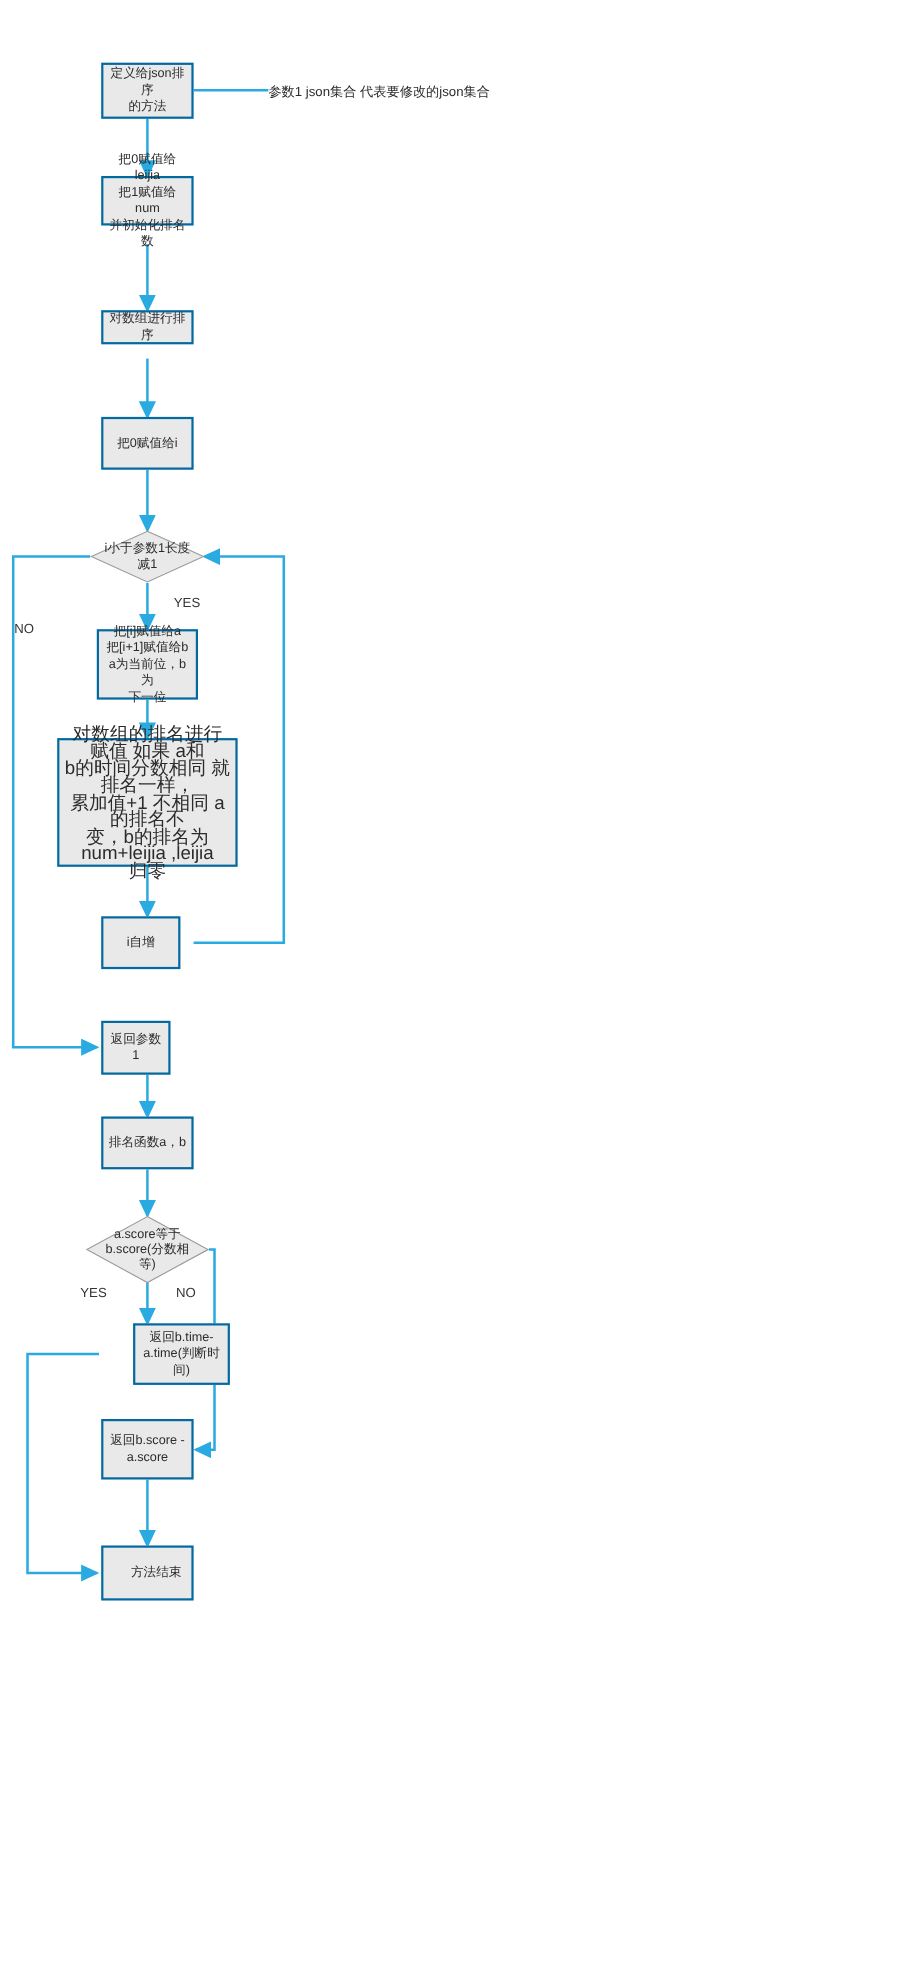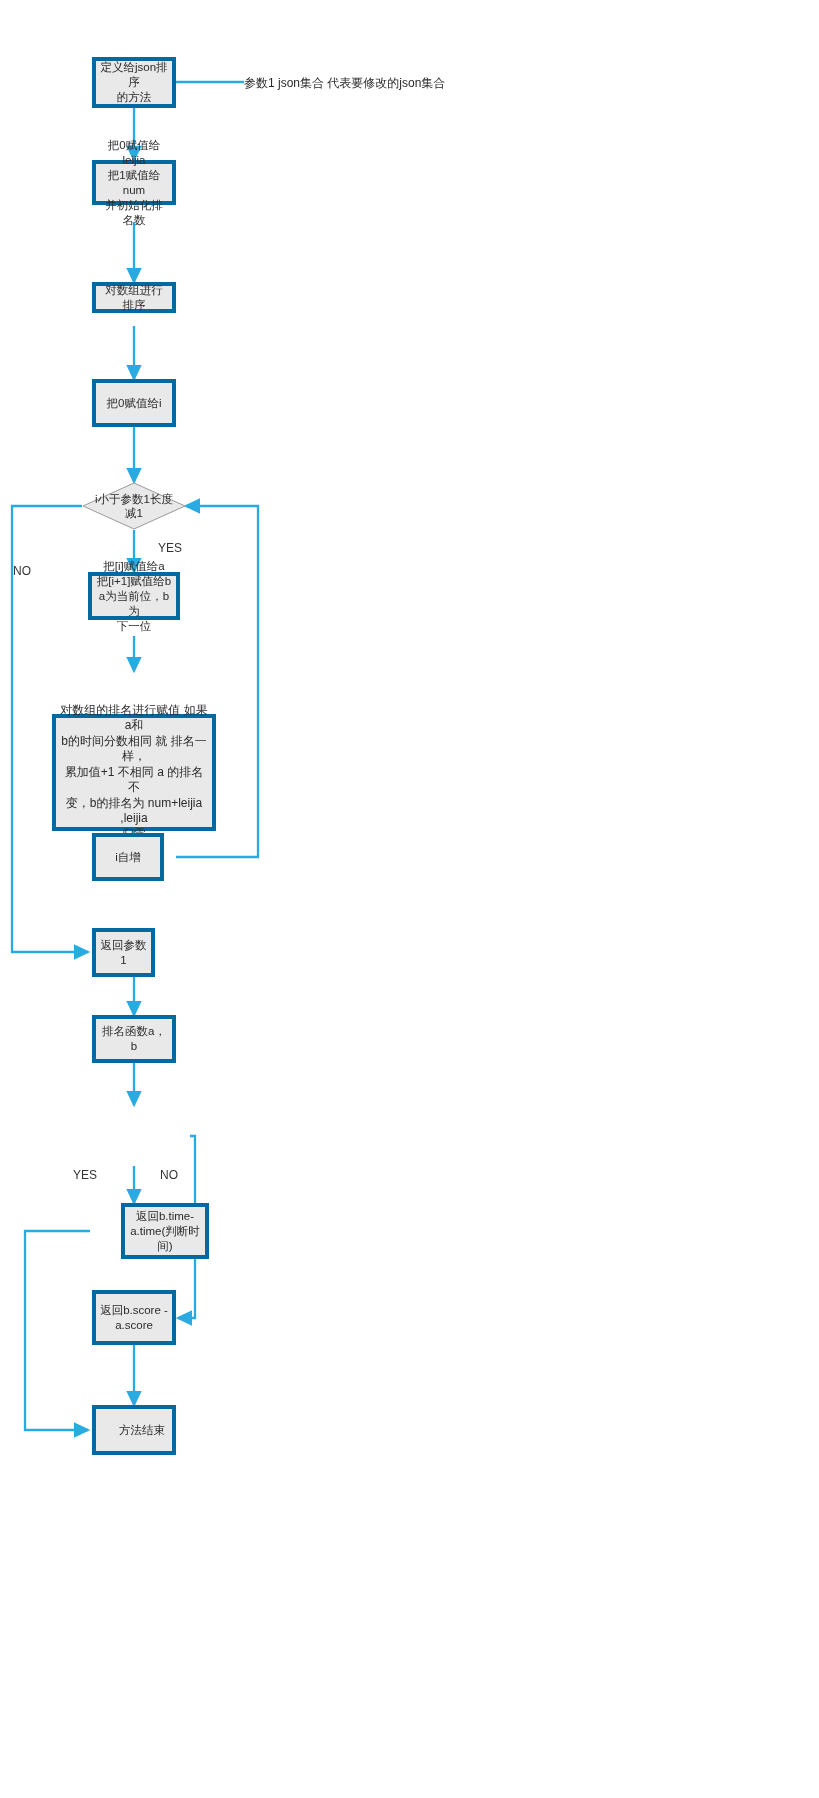--- a/index.html
+++ b/index.html
@@ -1,22 +1,22 @@
 <!DOCTYPE html>
 <html><head>
 <meta charset="utf-8">
 <style>
   html,body{margin:0;padding:0;background:#ffffff;}
   body{font-family:"Liberation Sans","DejaVu Sans",sans-serif;}
   #canvas{position:relative;width:819px;height:1798px;overflow:hidden;background:#fff;}
   svg.wires{position:absolute;left:0;top:0;width:819px;height:1798px;}
-  .node{position:absolute;box-sizing:border-box;background:#E9E9E9;border:4px solid #0369a1;
+  .node{position:absolute;box-sizing:border-box;background:#E9E9E9;border:2px solid #0369a1;
         display:flex;align-items:center;justify-content:center;text-align:center;
         color:#2b2b2b;font-size:11.5px;line-height:15px;white-space:pre-line;padding:2px 4px;}
-  .node.big{font-size:12px;line-height:15.5px;margin-top:43px;}
+  .node.big{font-size:17px;line-height:15.5px;}
   .diamond{position:absolute;}
   .diamond .dlabel{position:absolute;left:0;top:0;width:100%;height:100%;
         display:flex;align-items:center;justify-content:center;text-align:center;
         white-space:pre-line;color:#2b2b2b;font-size:11.5px;line-height:14px;}
   .edgelabel{position:absolute;color:#333;font-size:12px;white-space:nowrap;}
   .annot{position:absolute;color:#2b2b2b;font-size:12px;white-space:nowrap;}
 </style>
 </head>
 <body>
 
@@ -82,37 +82,45 @@
     <svg width="104" height="48" viewBox="0 0 104 48">
       <polygon points="52,1 103,24 52,47 1,24" fill="#E9E9E9" stroke="#9A9A9A" stroke-width="1"></polygon>
     </svg>
     <div class="dlabel">i小于参数1长度
 减1</div>
   </div>
 
   <div class="edgelabel" style="left:13px; top:564px;">NO</div>
   <div class="edgelabel" style="left:158px; top:541px;">YES</div>
 
-  <div class="node" style="left:88px; top:572px; width:92px; height:48px;">把[i]赋值给a
+  <div class="node" style="left:88px; top:572px; width:92px; height:64px;">把[i]赋值给a
 把[i+1]赋值给b
 a为当前位，b为
 下一位</div>
 
   <div class="node big" style="left:52px; top:671px; width:164px; height:117px;">对数组的排名进行赋值 如果 a和
 b的时间分数相同 就 排名一样，
 累加值+1 不相同 a 的排名不
 变，b的排名为 num+leijia ,leijia
 归零</div>
 
   <div class="node" style="left:92px; top:833px; width:72px; height:48px;">i自增</div>
 
   <div class="node" style="left:92px; top:928px; width:63px; height:49px;">返回参数1</div>
 
   <div class="node" style="left:92px; top:1015px; width:84px; height:48px;">排名函数a，b</div>
 
+  <div class="diamond" style="left:78px; top:1105px; width:112px; height:62px;">
+    <svg width="112" height="62" viewBox="0 0 112 62">
+      <polygon points="56,1 111,31 56,61 1,31" fill="#E9E9E9" stroke="#9A9A9A" stroke-width="1"></polygon>
+    </svg>
+    <div class="dlabel">a.score等于
+b.score(分数相
+等)</div>
+  </div>
 
   <div class="edgelabel" style="left:73px; top:1168px;">YES</div>
   <div class="edgelabel" style="left:160px; top:1168px;">NO</div>
 
   <div class="node" style="left:90px; top:1203px; width:88px; height:56px;margin-left:31px;">返回b.time-
 a.time(判断时间)</div>
 
   <div class="node" style="left:92px; top:1290px; width:84px; height:55px;">返回b.score -
 a.score</div>
 

